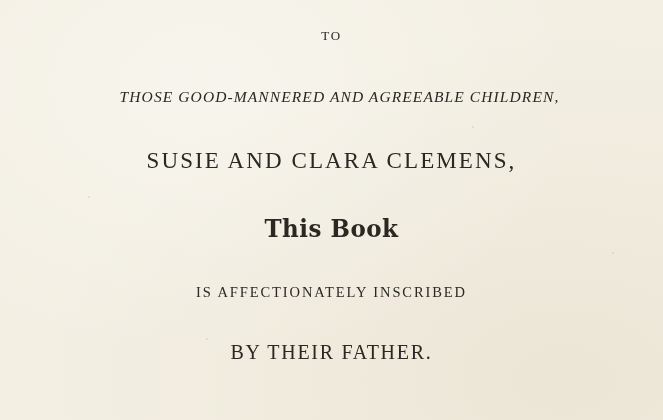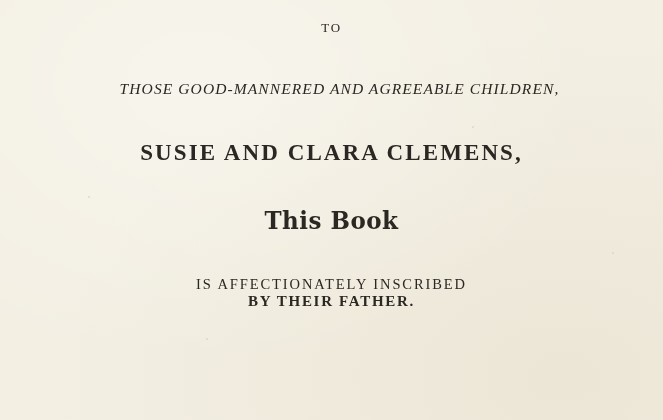--- a/index.html
+++ b/index.html
@@ -37,21 +37,21 @@
   }
   .line {
     width: 100%;
     text-align: center;
     white-space: nowrap;
     color: #2b2723;
   }
 
   
   .l-to {
-    margin-top: 20px;
+    margin-top: 28px;
     font-family: "Liberation Serif", serif;
     font-size: 13px;
     letter-spacing: 1.6px;
     font-weight: 400;
   }
 
   
   .l-children {
     margin-top: 44px;
     font-family: "Liberation Serif", serif;
@@ -61,21 +61,21 @@
     font-weight: 400;
     padding-left: 16px;
   }
 
   
   .l-names {
     margin-top: 42px;
     font-family: "Liberation Serif", serif;
     font-size: 23px;
     letter-spacing: 2.1px;
-    font-weight: 700;
+    font-weight: 400;
     text-align: center;
   }
 
   
   .l-thisbook {
     margin-top: 40px;
     font-family: "DejaVu Serif", serif;
     font-size: 23px;
     font-weight: 700;
     letter-spacing: 0.5px;
@@ -86,23 +86,24 @@
   
   .l-inscribed {
     margin-top: 43px;
     font-size: 14.5px;
     letter-spacing: 1.9px;
     font-weight: 400;
   }
 
   
   .l-father {
-    font-size: 15px;
+    margin-top: 40px;
+    font-size: 20px;
     letter-spacing: 1.7px;
-    font-weight: 700;
+    font-weight: 400;
   }
 
   
   .speck {
     position: absolute;
     background: #cfc6ae;
     border-radius: 50%;
     opacity: 0.55;
   }
 </style>

